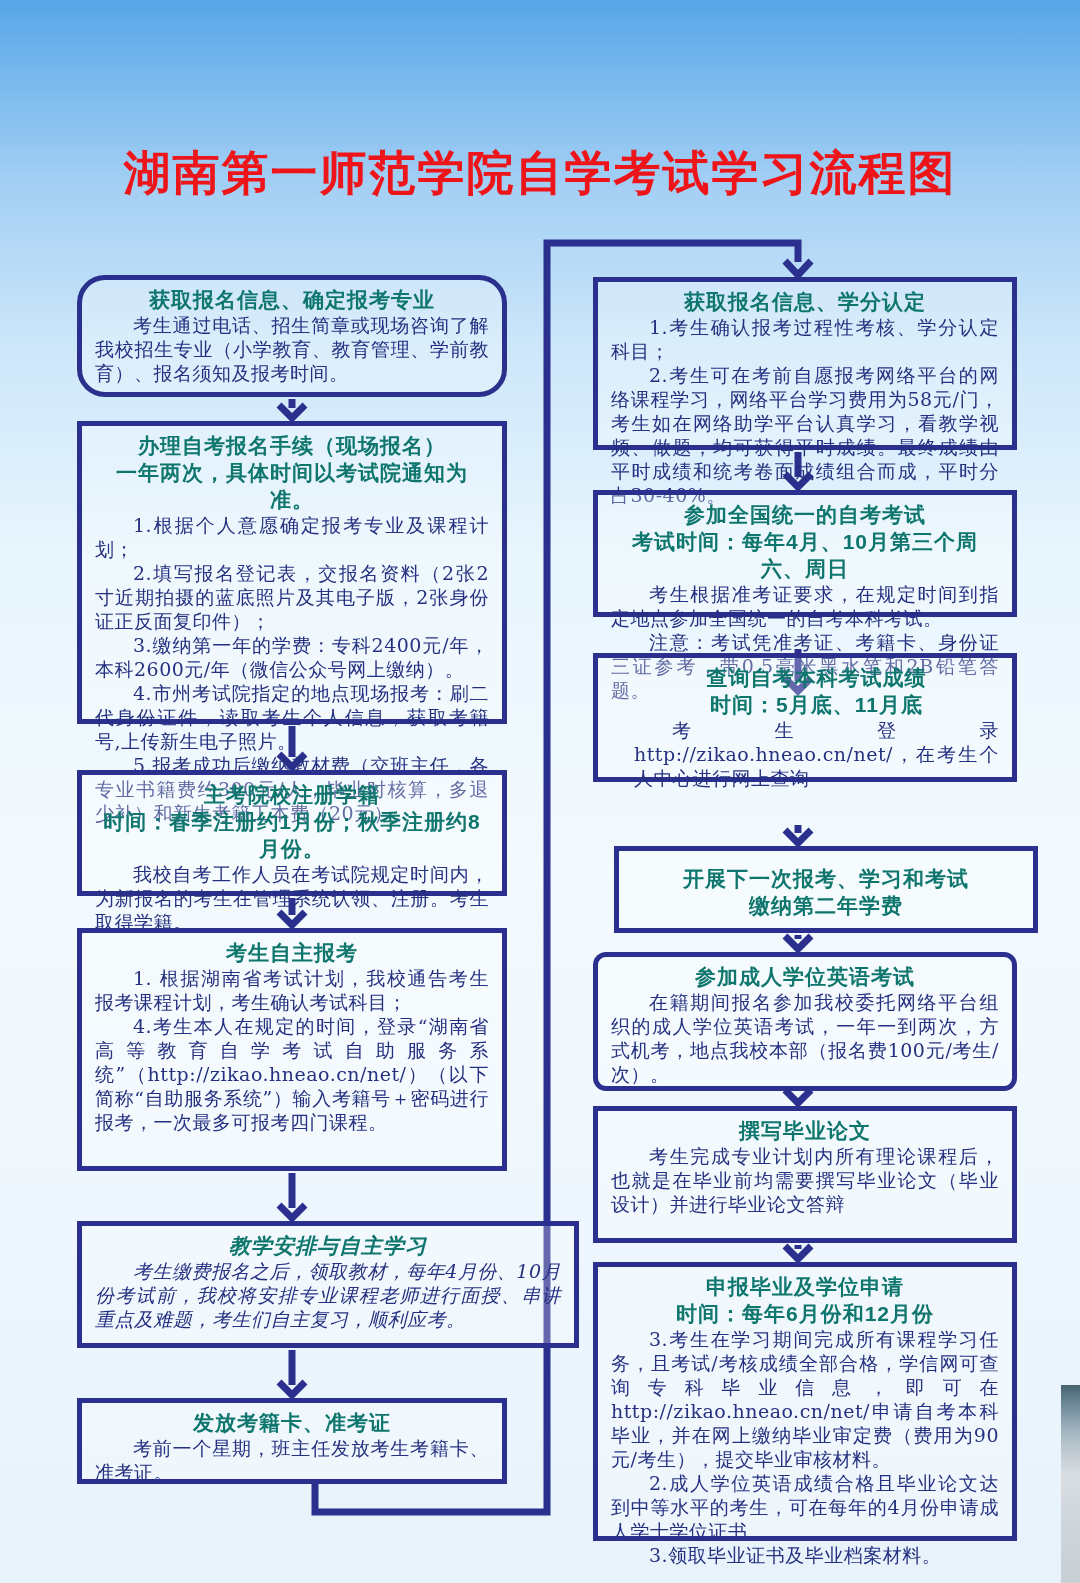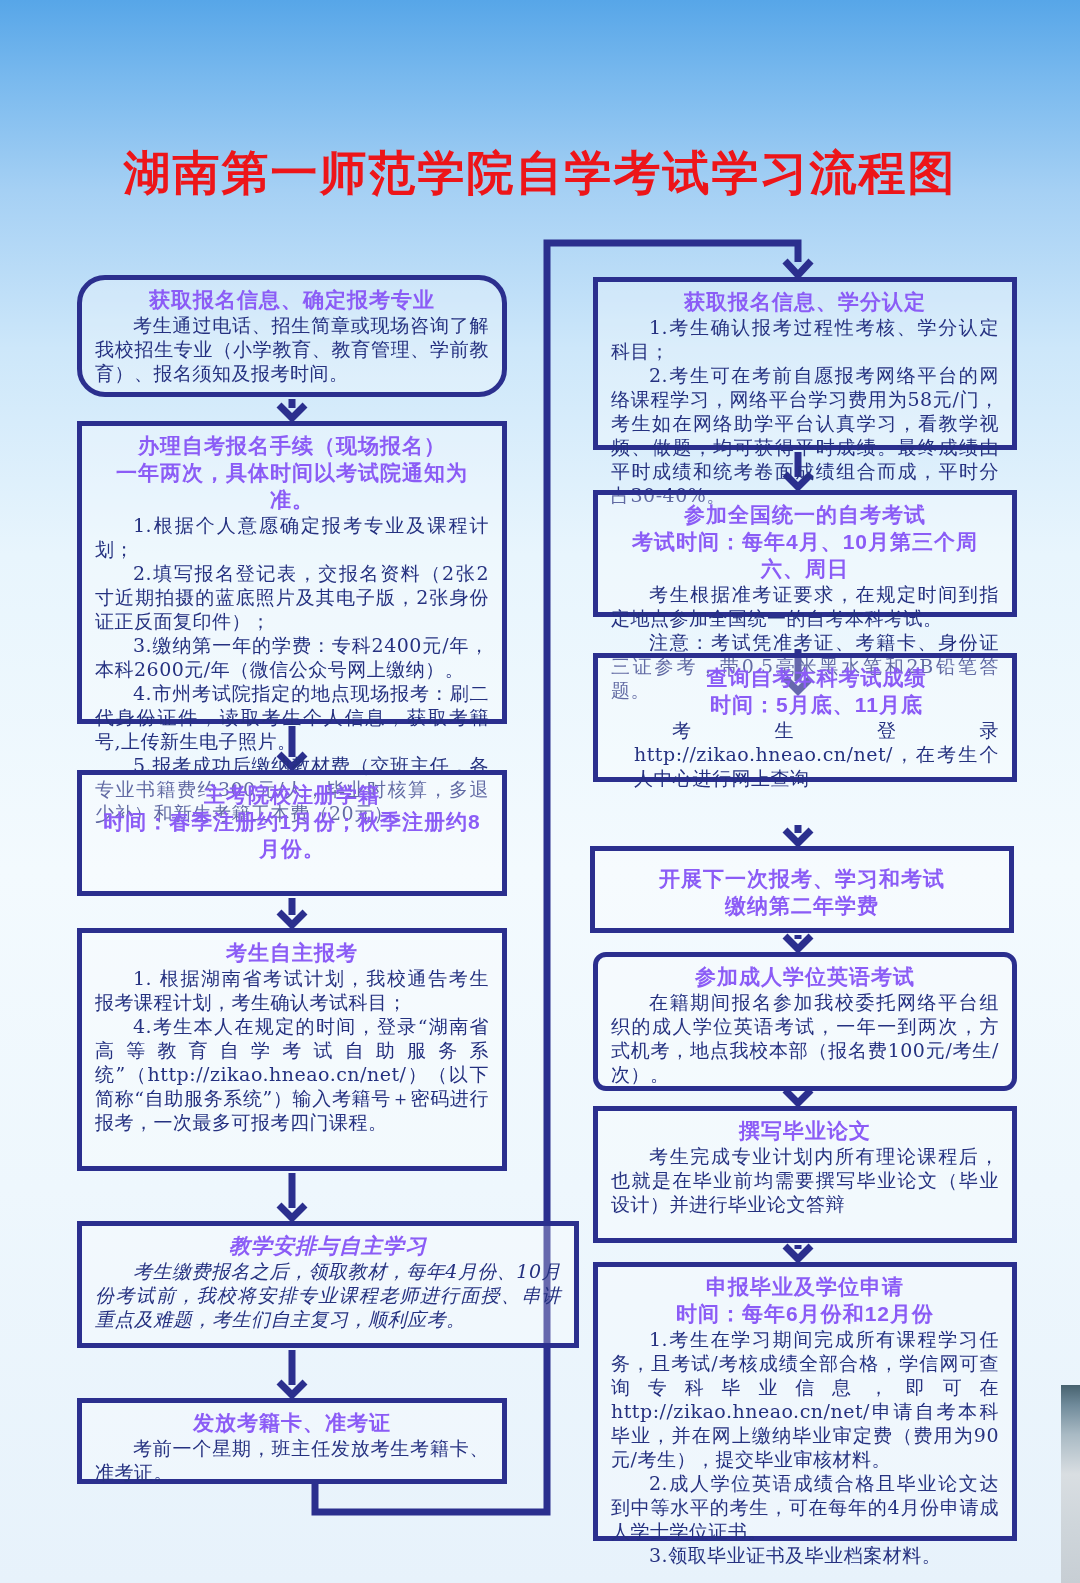--- a/index.html
+++ b/index.html
@@ -14,21 +14,21 @@
     text-align:center;font-family:"Liberation Sans",sans-serif;
     font-size:47px;font-weight:bold;color:#ed1519;letter-spacing:2px;
   }
   .box{
     position:absolute;box-sizing:border-box;
     border:5px solid #2b2f8e;background:rgba(255,255,255,0.28);
     padding:6px 13px 4px 13px;
   }
   .hd,.sub{
     font-family:"Liberation Sans",sans-serif;font-weight:bold;
-    color:#8b5cf6;font-size:21px;line-height:27px;text-align:center;margin:0;
+    color:#0f766e;font-size:21px;line-height:27px;text-align:center;margin:0;
     letter-spacing:1px;
   }
   .box p{
     margin:0;color:#253180;font-size:19px;line-height:24px;
     text-indent:2em;text-align:justify;letter-spacing:0.5px;
   }
   #connectors{position:absolute;left:0;top:0;pointer-events:none;}
   .photo-sliver{
     position:absolute;right:0;bottom:0;width:19px;height:198px;
     background:linear-gradient(180deg,#47626f 0%,#6f8a9a 10%,#a9bac4 25%,
@@ -78,20 +78,21 @@
   <p>1.根据个人意愿确定报考专业及课程计划；</p>
   <p>2.填写报名登记表，交报名资料（2张2寸近期拍摄的蓝底照片及其电子版，2张身份证正反面复印件）；</p>
   <p>3.缴纳第一年的学费：专科2400元/年，本科2600元/年（微信公众号网上缴纳）。</p>
   <p>4.市州考试院指定的地点现场报考：刷二代身份证件，读取考生个人信息，获取考籍号,上传新生电子照片。</p>
   <p>5.报考成功后缴纳教材费（交班主任，各专业书籍费约300元/人，毕业时核算，多退少补）和新生考籍工本费（20元）。</p>
 </div>
 
 <div class="box" style="left:77px;top:770px;width:430px;height:126px;">
   <div class="hd">主考院校注册学籍</div>
   <div class="sub">时间：春季注册约1月份；秋季注册约8月份。</div>
+  <p>我校自考工作人员在考试院规定时间内，为新报名的考生在管理系统认领、注册。考生取得学籍。</p>
 </div>
 
 <div class="box" style="left:77px;top:928px;width:430px;height:243px;">
   <div class="hd">考生自主报考</div>
   <p>1. 根据湖南省考试计划，我校通告考生报考课程计划，考生确认考试科目；</p>
   <p>4.考生本人在规定的时间，登录“湖南省高等教育自学考试自助服务系统”（http://zikao.hneao.cn/net/）（以下简称“自助服务系统”）输入考籍号＋密码进行报考，一次最多可报考四门课程。</p>
 </div>
 
 <div class="box" style="left:77px;top:1221px;width:502px;height:127px;font-style:italic;">
   <div class="hd">教学安排与自主学习</div>
@@ -115,36 +116,36 @@
   <p>考生根据准考证要求，在规定时间到指定地点参加全国统一的自考本科考试。</p>
   <p>注意：考试凭准考证、考籍卡、身份证三证参考，带0.5毫米黑水笔和2B铅笔答题。</p>
 </div>
 
 <div class="box" style="left:593px;top:653px;width:424px;height:129px;padding-left:36px;">
   <div class="hd">查询自考本科考试成绩</div>
   <div class="sub">时间：5月底、11月底</div>
   <p>考生登录http://zikao.hneao.cn/net/，在考生个人中心进行网上查询</p>
 </div>
 
-<div class="box" style="left:590px;top:846px;width:424px;height:87px;padding-top:14px;">
+<div class="box" style="left:614px;top:846px;width:424px;height:87px;padding-top:14px;">
   <div class="hd">开展下一次报考、学习和考试</div>
   <div class="sub">缴纳第二年学费</div>
 </div>
 
 <div class="box" style="left:593px;top:952px;width:424px;height:139px;border-radius:13px;">
   <div class="hd">参加成人学位英语考试</div>
   <p>在籍期间报名参加我校委托网络平台组织的成人学位英语考试，一年一到两次，方式机考，地点我校本部（报名费100元/考生/次）。</p>
 </div>
 
 <div class="box" style="left:593px;top:1106px;width:424px;height:137px;">
   <div class="hd">撰写毕业论文</div>
   <p>考生完成专业计划内所有理论课程后，也就是在毕业前均需要撰写毕业论文（毕业设计）并进行毕业论文答辩</p>
 </div>
 
 <div class="box" style="left:593px;top:1262px;width:424px;height:279px;">
   <div class="hd">申报毕业及学位申请</div>
   <div class="sub">时间：每年6月份和12月份</div>
-  <p>1.考生在学习期间完成所有课程学习任务，且考试/考核成绩全部合格，学信网可查询专科毕业信息，即可在http://zikao.hneao.cn/net/申请自考本科毕业，并在网上缴纳毕业审定费（费用为90元/考生），提交毕业审核材料。</p>
+  <p>3.考生在学习期间完成所有课程学习任务，且考试/考核成绩全部合格，学信网可查询专科毕业信息，即可在http://zikao.hneao.cn/net/申请自考本科毕业，并在网上缴纳毕业审定费（费用为90元/考生），提交毕业审核材料。</p>
   <p>2.成人学位英语成绩合格且毕业论文达到中等水平的考生，可在每年的4月份申请成人学士学位证书。</p>
   <p>3.领取毕业证书及毕业档案材料。</p>
 </div>
 
 <div class="photo-sliver"></div>
 
 </body></html>

